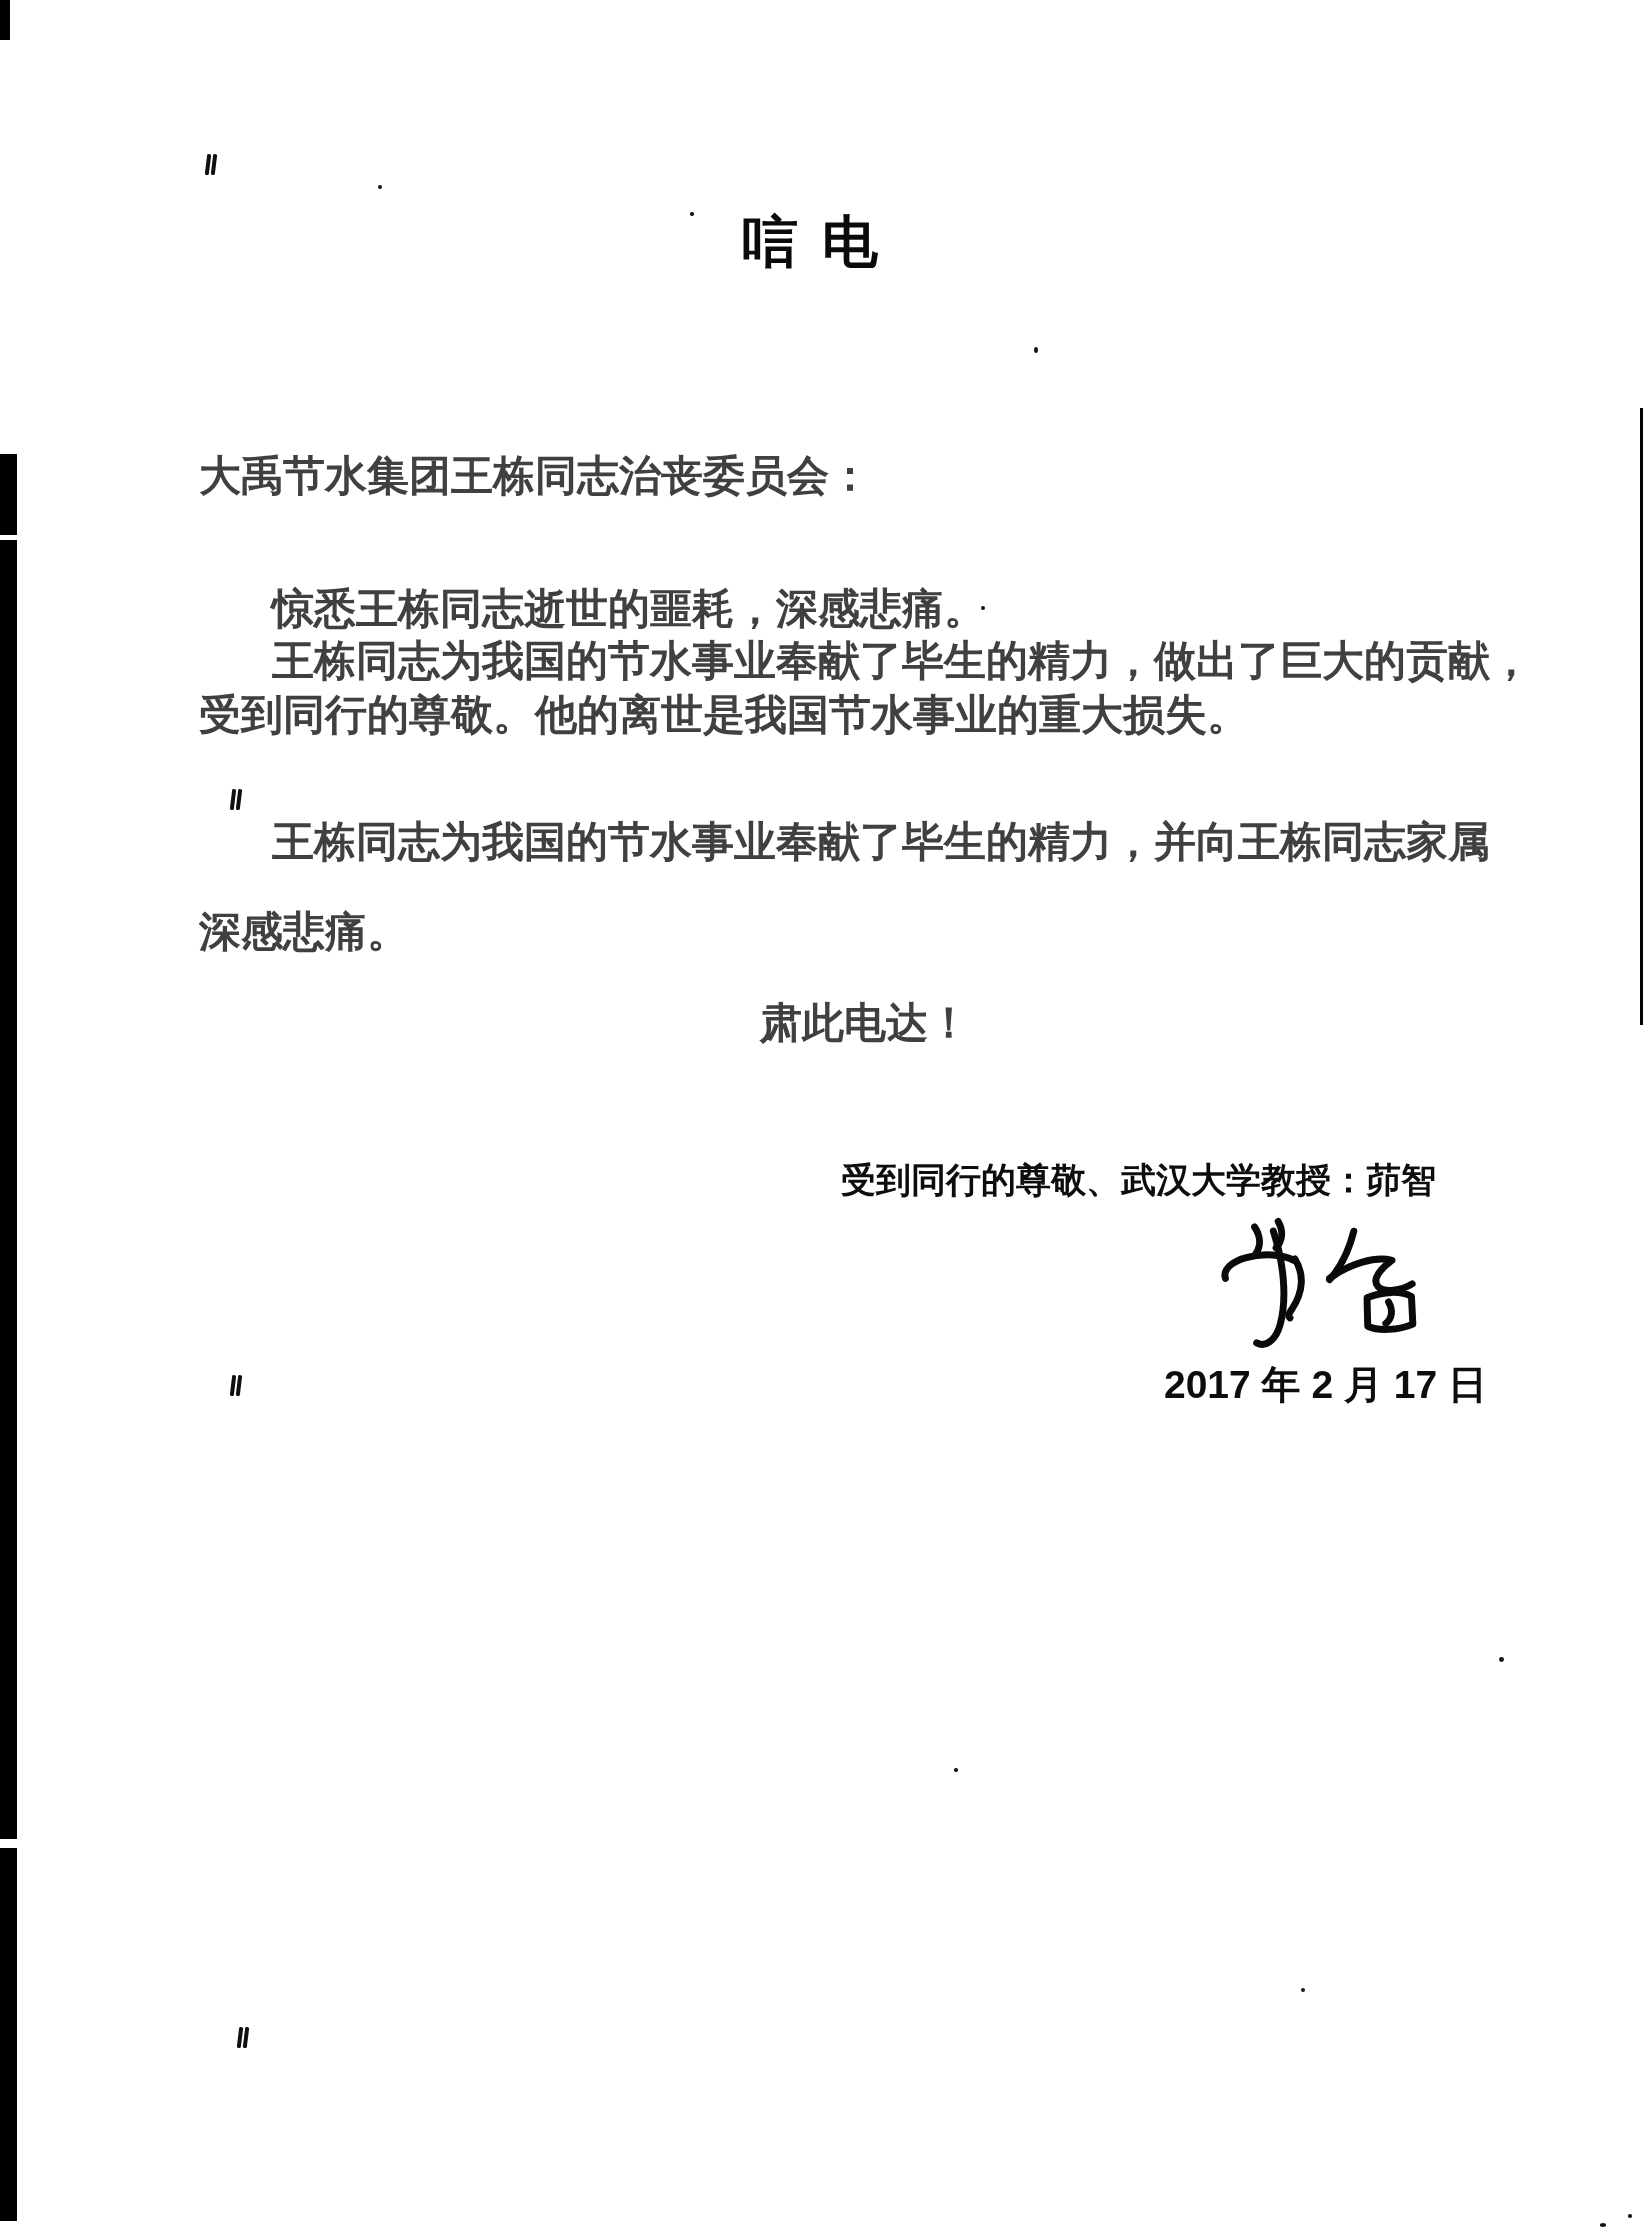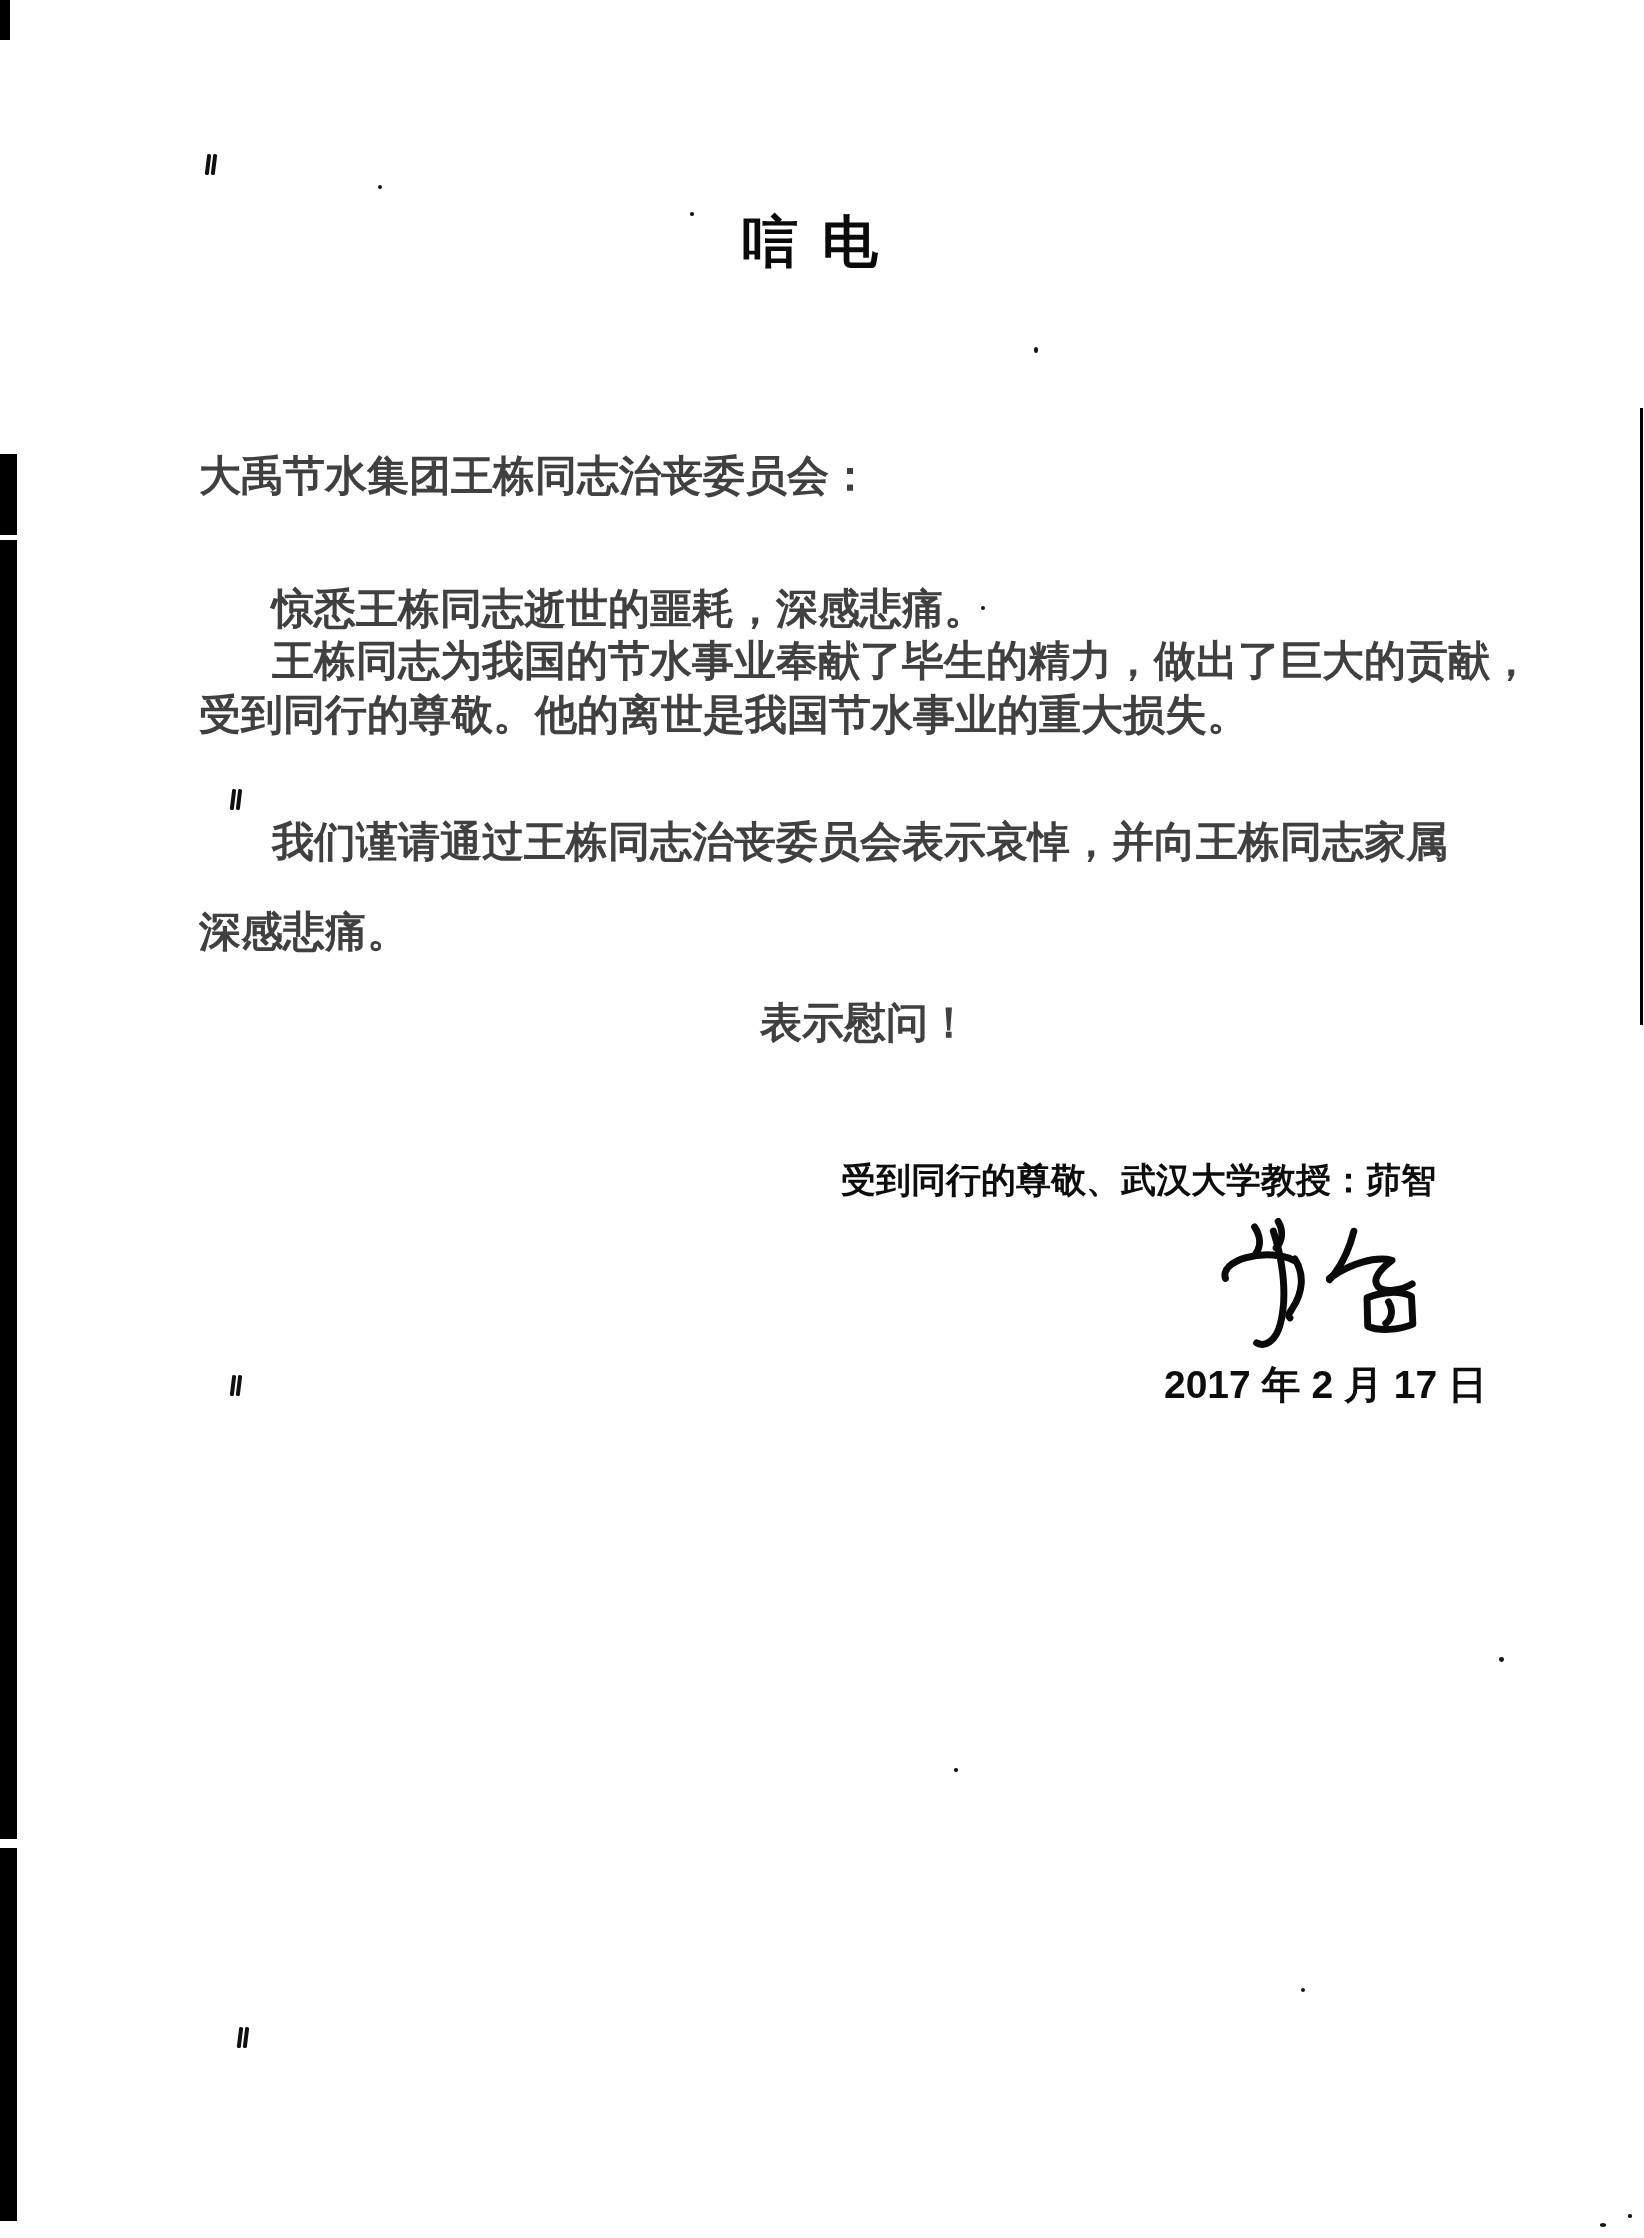--- a/index.html
+++ b/index.html
@@ -81,25 +81,25 @@
   <h1 class="title">唁 电</h1>
 
   <div class="line" style="left:199px; top:451px;">大禹节水集团王栋同志治丧委员会：</div>
 
   <div class="line" style="left:272px; top:536px;margin-top:48px;">惊悉王栋同志逝世的噩耗，深感悲痛。</div>
 
   <div class="line" style="left:272px; top:620px;margin-top:16px;">王栋同志为我国的节水事业奉献了毕生的精力，做出了巨大的贡献，</div>
 
   <div class="line" style="left:199px; top:690px;">受到同行的尊敬。他的离世是我国节水事业的重大损失。</div>
 
-  <div class="line" style="left:272px; top:817px;">我们谨请通过王栋同志治丧委员会表示哀悼，并向王栋同志家属</div>
+  <div class="line" style="left:272px; top:817px;">王栋同志为我国的节水事业奉献了毕生的精力，并向王栋同志家属</div>
 
   <div class="line" style="left:199px; top:907px;">深感悲痛。</div>
 
-  <div class="line" style="left:760px; top:998px;">表示慰问！</div>
+  <div class="line" style="left:760px; top:998px;">肃此电达！</div>
 
   <div class="sig-line">受到同行的尊敬、武汉大学教授：茆智</div>
 
   <svg class="signature-svg" viewBox="0 0 340 210" fill="none" stroke="#0a0a0a" stroke-linecap="round" stroke-linejoin="round">
     <g stroke-width="10">
       <path d="M70,20 C78,32 80,46 72,58"></path>
       <path d="M104,12 C112,26 110,40 101,50"></path>
       <path d="M28,94 C24,82 36,70 58,64 C84,57 112,60 126,68"></path>
       <path d="M97,26 C112,72 117,122 107,160 C101,183 86,194 73,187"></path>
       <path d="M128,66 C142,88 140,114 124,138 C120,144 117,148 121,151"></path>

